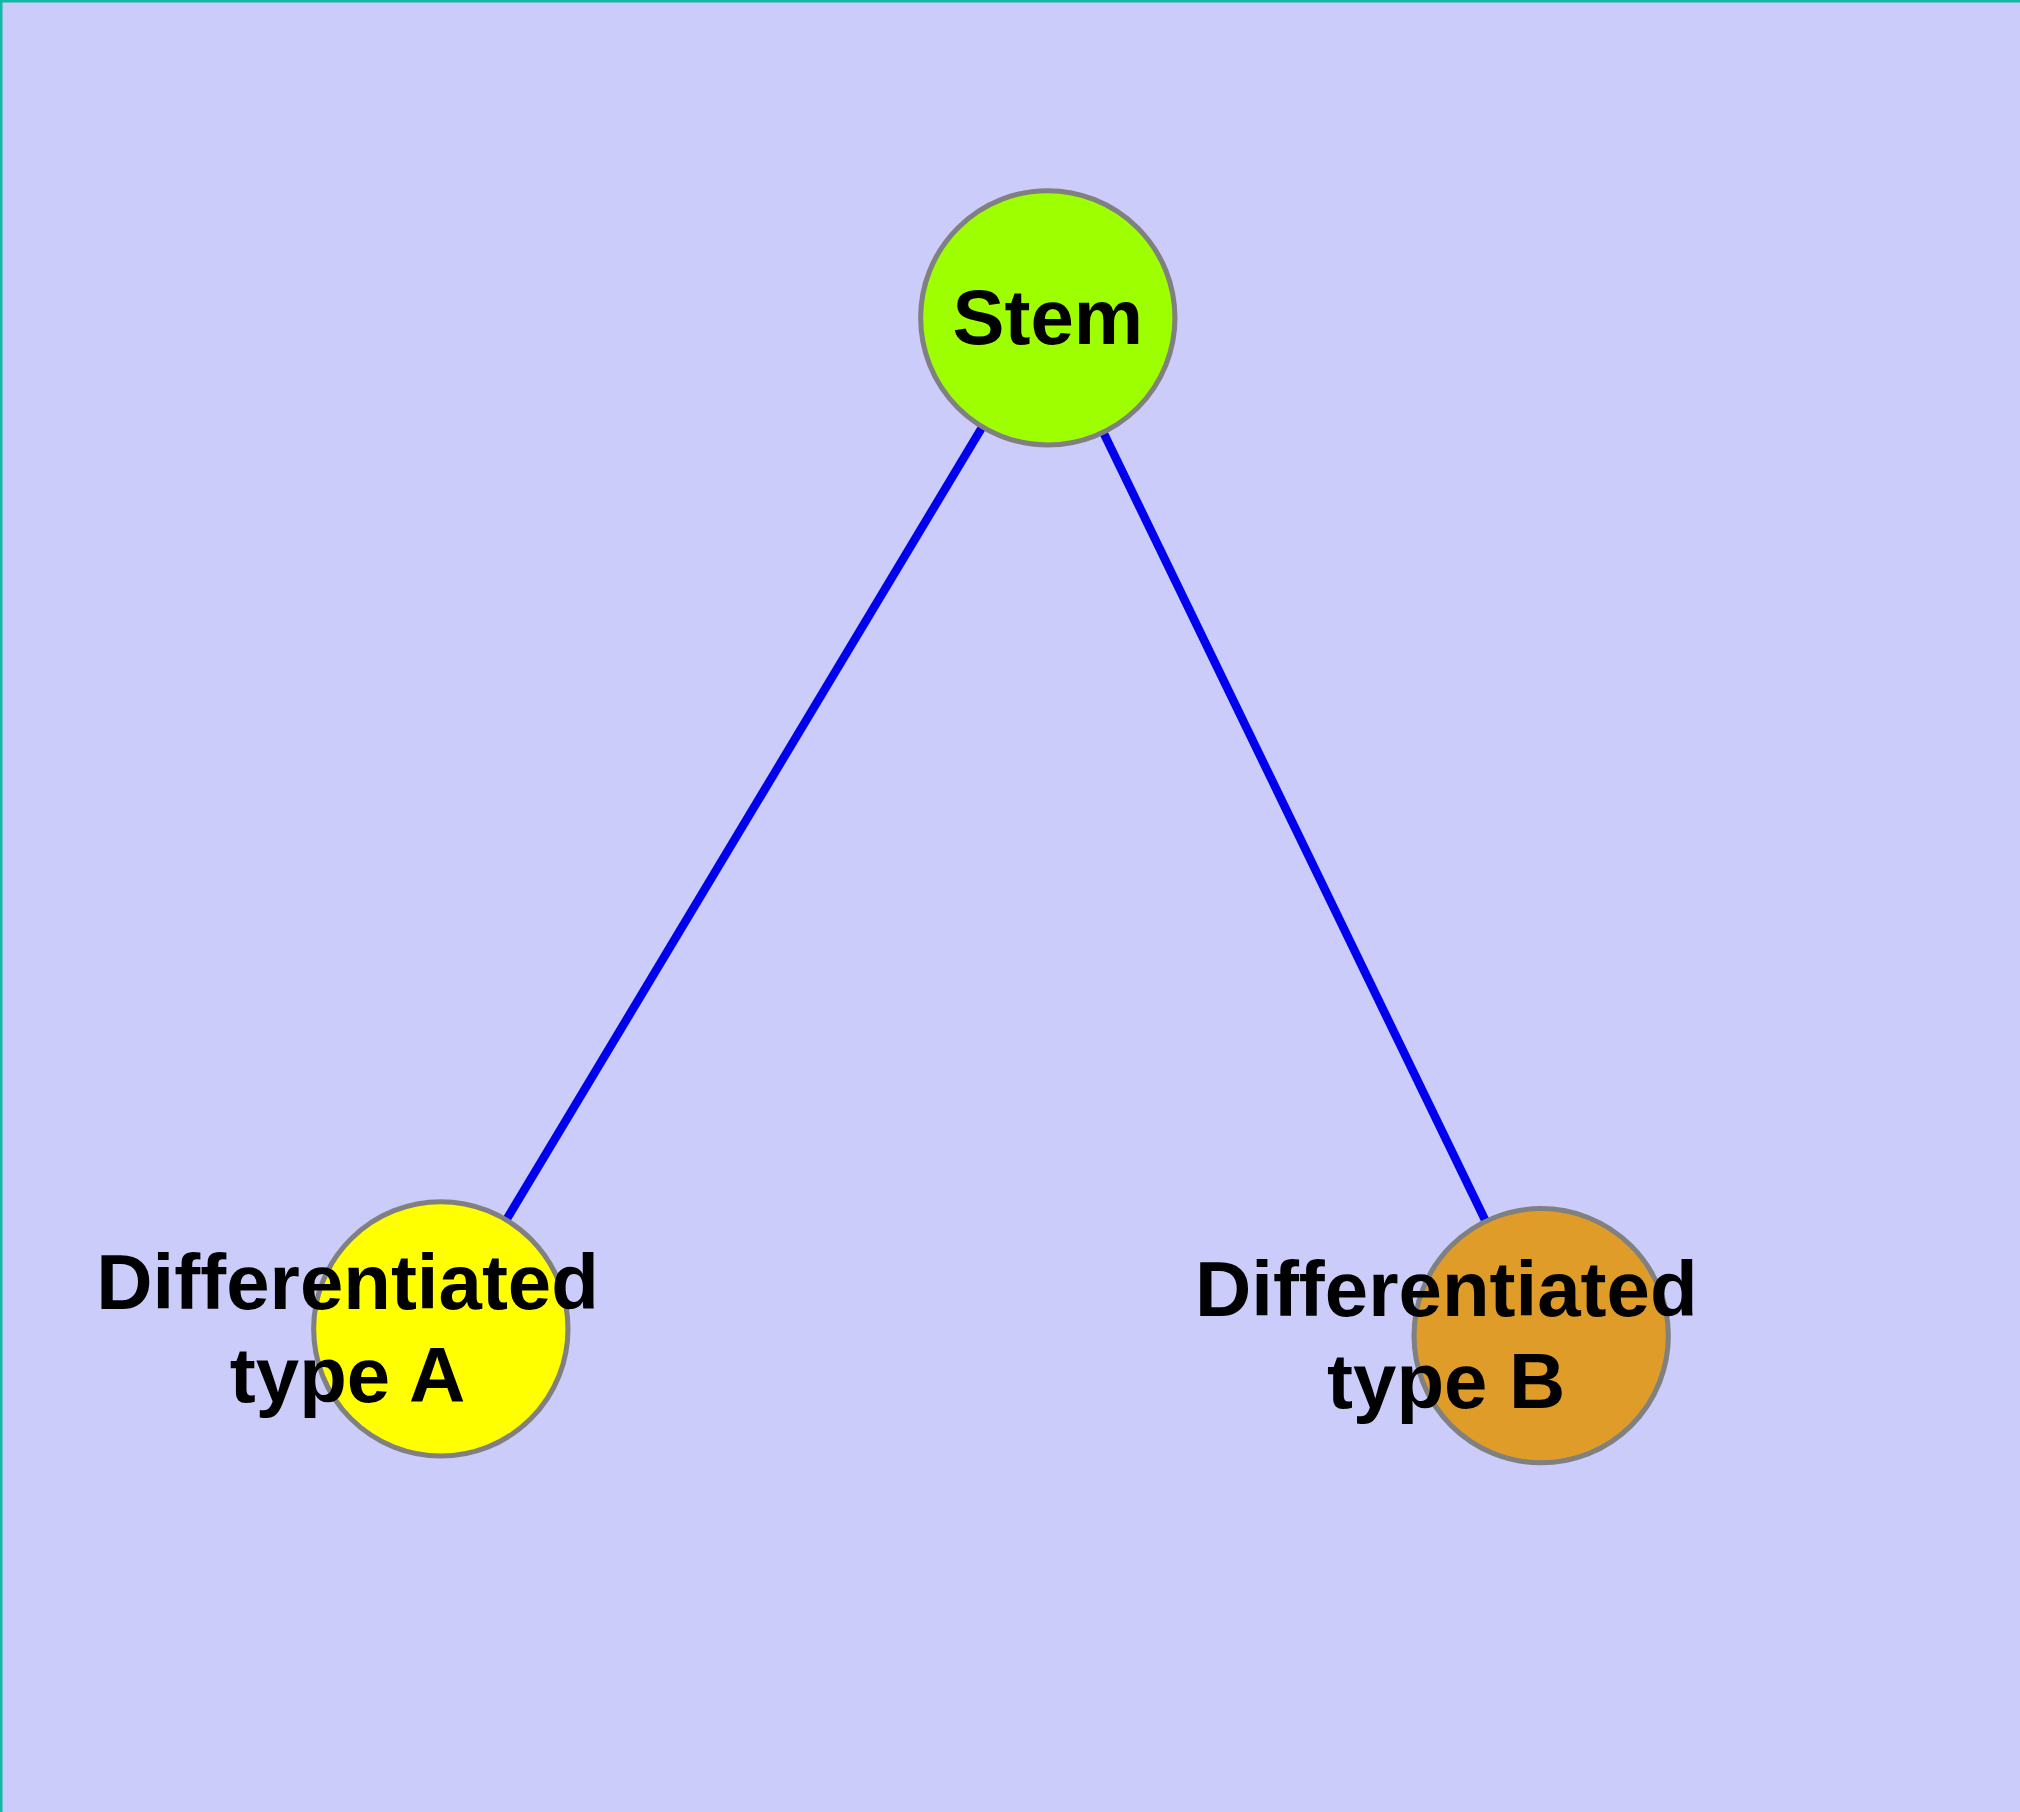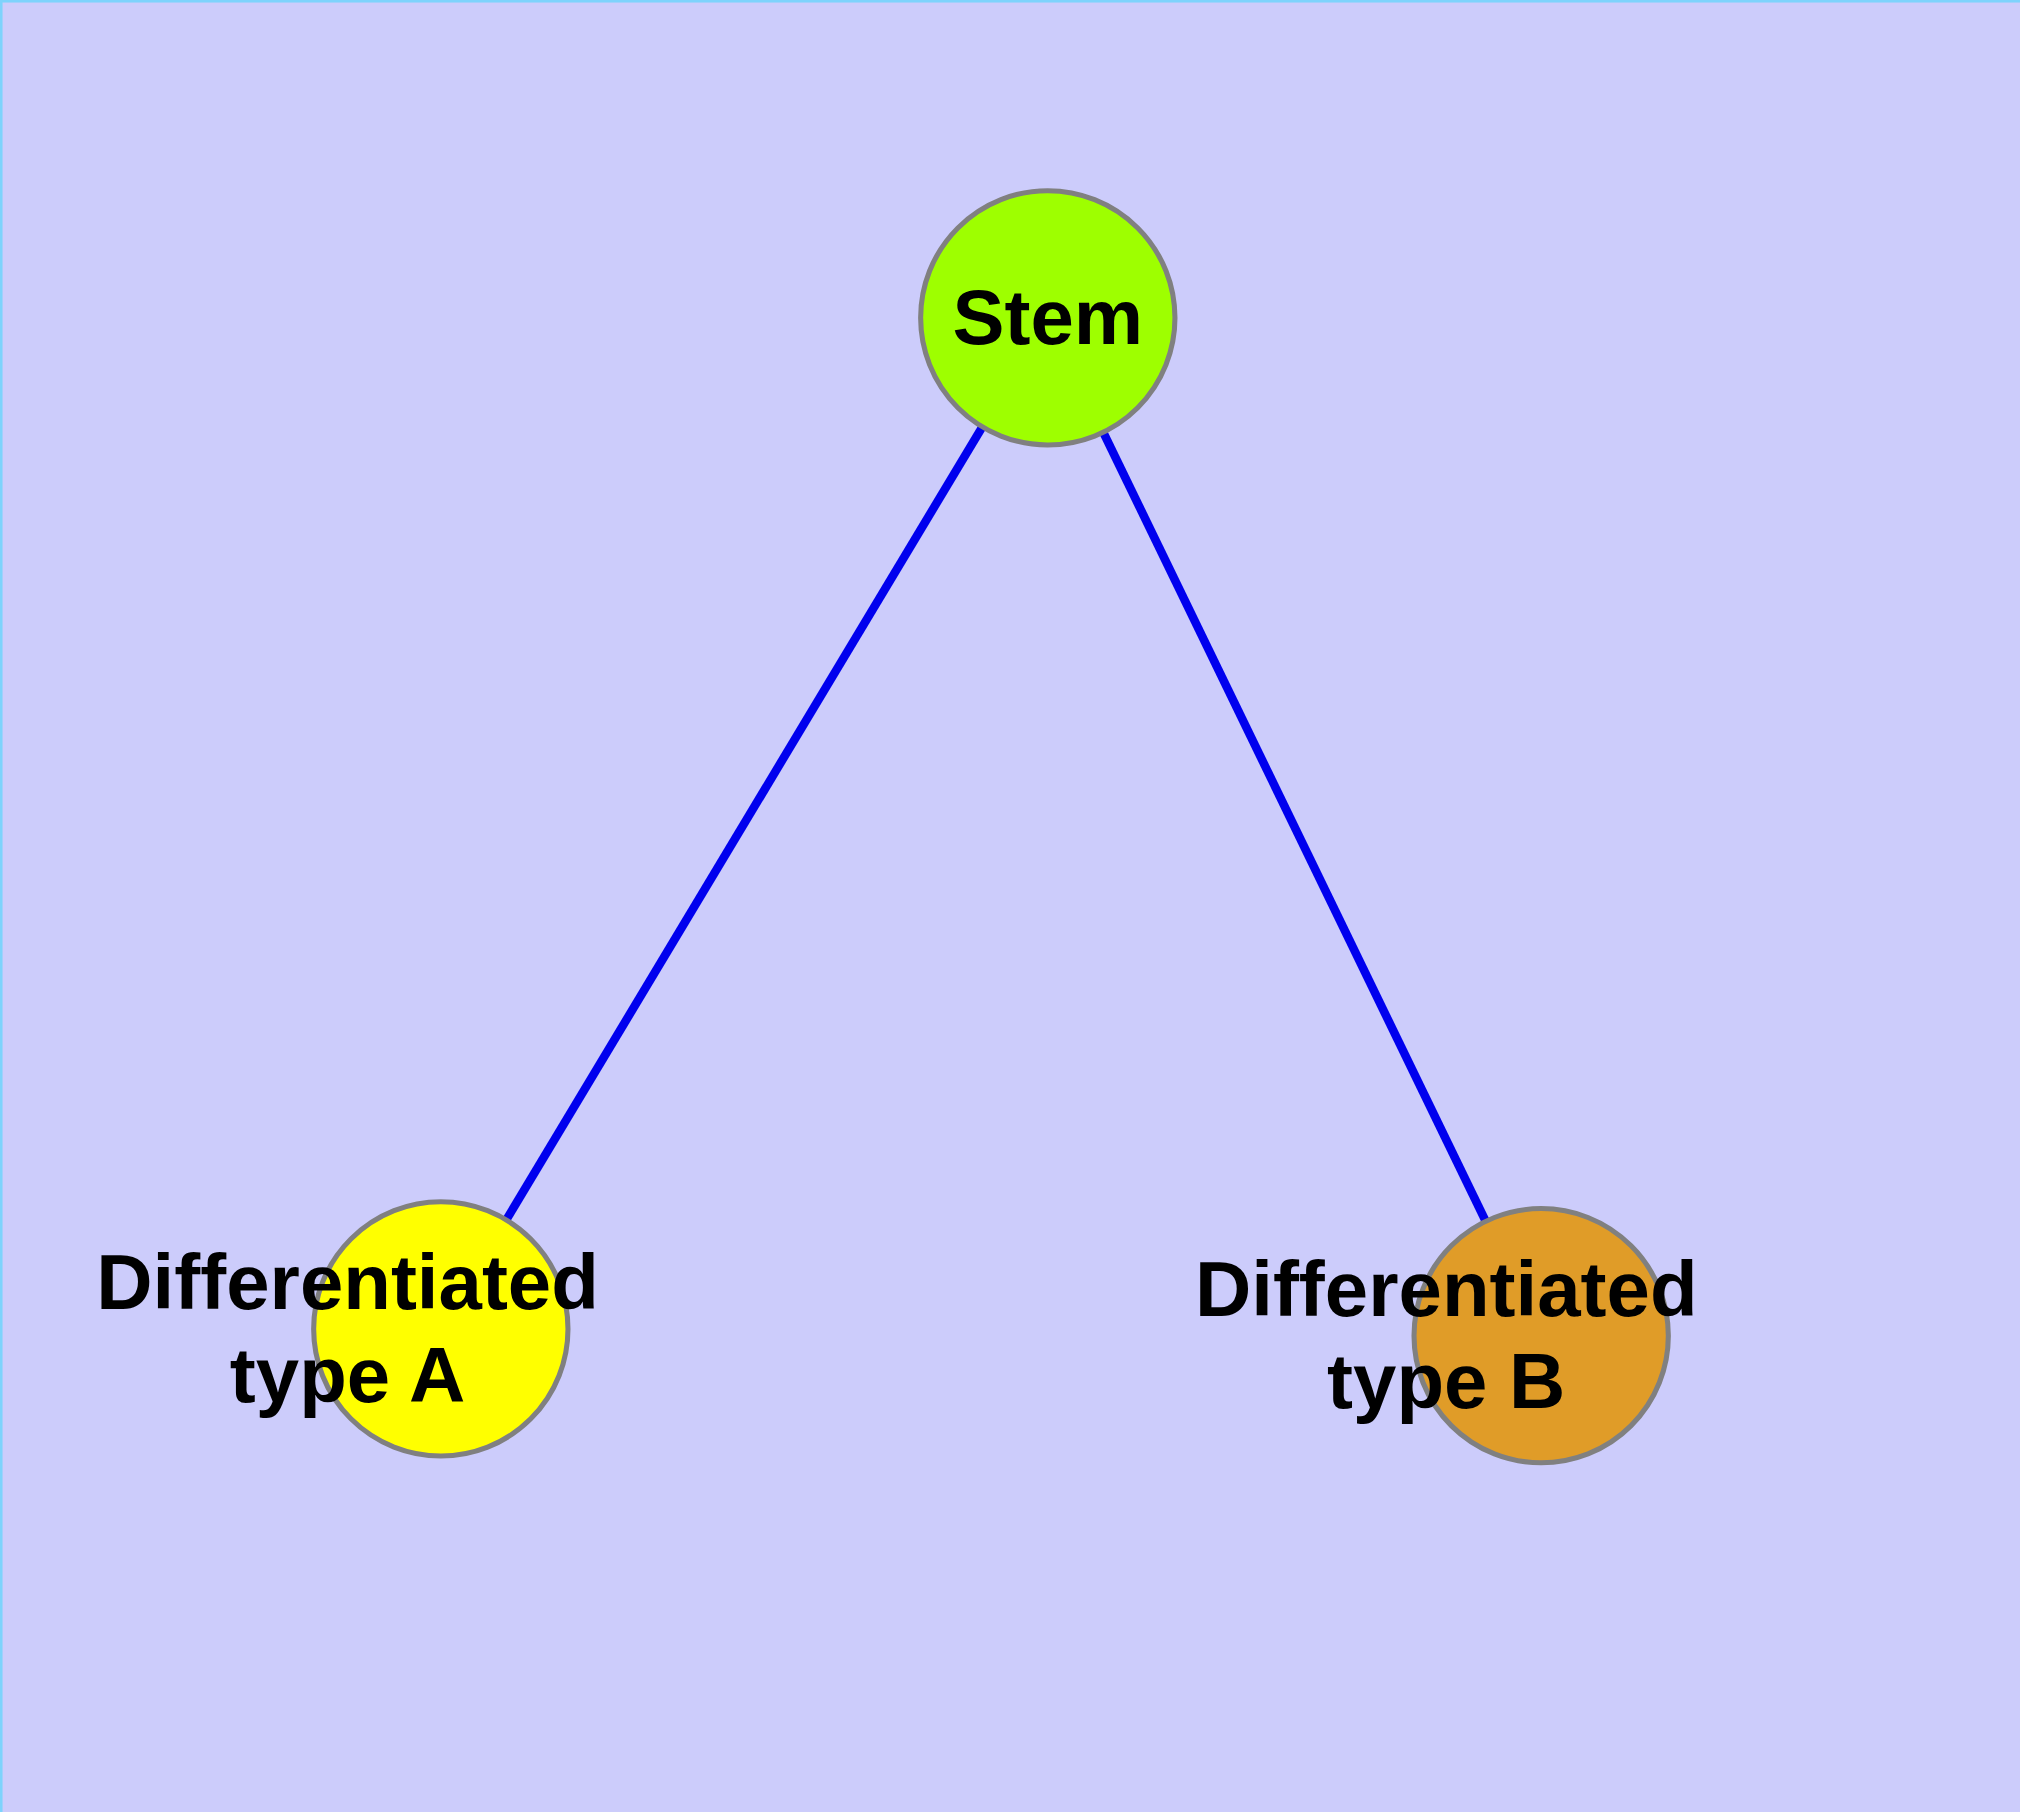--- a/index.html
+++ b/index.html
@@ -11,21 +11,21 @@
   body {
     width: 2021px;
     height: 1812px;
     overflow: hidden;
     font-family: "Liberation Sans", sans-serif;
   }
   #canvas {
     position: relative;
     width: 2021px;
     height: 1812px;
-    background: #7dd3fc;
+    background: #14b8a6;
   }
   #graph-svg {
     position: absolute;
     left: 0;
     top: 0;
     width: 2021px;
     height: 1812px;
     display: block;
   }
   .node-label {

